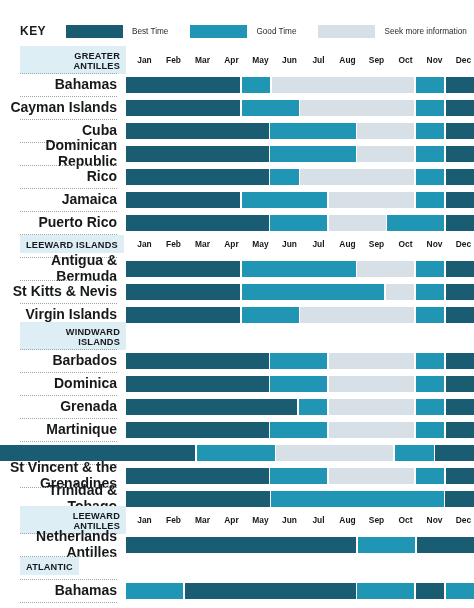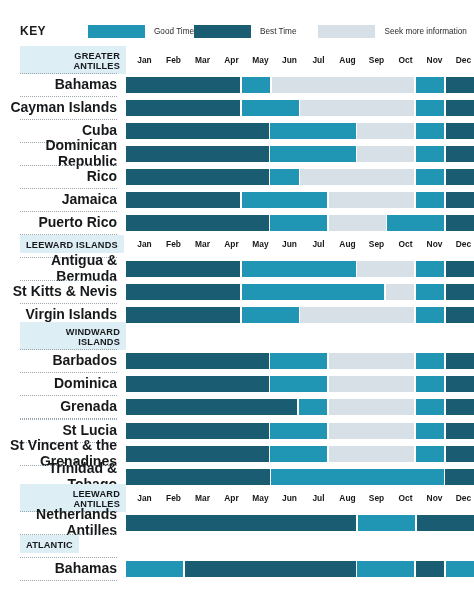--- a/index.html
+++ b/index.html
@@ -68,27 +68,27 @@
   
   .seg.merge-left{margin-left:-1.5px;}
 </style>
 </head>
 <body>
 
 <div class="sheet">
 
   <div class="key-row">
     <div class="key-title">KEY</div>
+    <div class="key-item">
+      <span class="key-swatch best"></span>
+      <span class="key-label">Best Time</span>
+    </div>
     <div class="key-item k2">
       <span class="key-swatch good"></span>
       <span class="key-label">Good Time</span>
-    </div>
-    <div class="key-item">
-      <span class="key-swatch best"></span>
-      <span class="key-label">Best Time</span>
     </div>
     <div class="key-item k3">
       <span class="key-swatch seek"></span>
       <span class="key-label">Seek more information</span>
     </div>
   </div>
 
   <div class="grid" id="grid">
       <div class="row">
         <div class="label-col">
@@ -479,30 +479,46 @@
           <div class="seg good"></div>
           <div class="seg best"></div>
         </div>
       </div>
       <div class="row">
         <div class="label-col">
           <div class="sep"></div>
         </div>
         <div class="months"></div>
       </div>
-      <div class="row">
-        <div class="label-col">
-          <div class="sep"></div>
-        </div>
-        <div class="months"></div>
-      </div>
-      <div class="row bar-row">
-        <div class="label-col">
-          <div>St Lucia</div>
-        </div>
+      <div class="row bar-row">
+        <div class="label-col">
+          <div>Martinique</div>
+        </div>
+        <div class="months">
+          <div class="seg best"></div>
+          <div class="seg best merge-left"></div>
+          <div class="seg best merge-left"></div>
+          <div class="seg best merge-left"></div>
+          <div class="seg best merge-left"></div>
+          <div class="seg good"></div>
+          <div class="seg good merge-left"></div>
+          <div class="seg seek"></div>
+          <div class="seg seek merge-left"></div>
+          <div class="seg seek merge-left"></div>
+          <div class="seg good"></div>
+          <div class="seg best"></div>
+        </div>
+      </div>
+      <div class="row">
+        <div class="label-col">
+          <div class="sep"></div>
+        </div>
+        <div class="months"></div>
+      </div>
+      <div class="row bar-row">
         <div class="months">
           <div class="seg best"></div>
           <div class="seg best merge-left"></div>
           <div class="seg best merge-left"></div>
           <div class="seg best merge-left"></div>
           <div class="seg best merge-left"></div>
           <div class="seg good"></div>
           <div class="seg good merge-left"></div>
           <div class="seg seek"></div>
           <div class="seg seek merge-left"></div>

